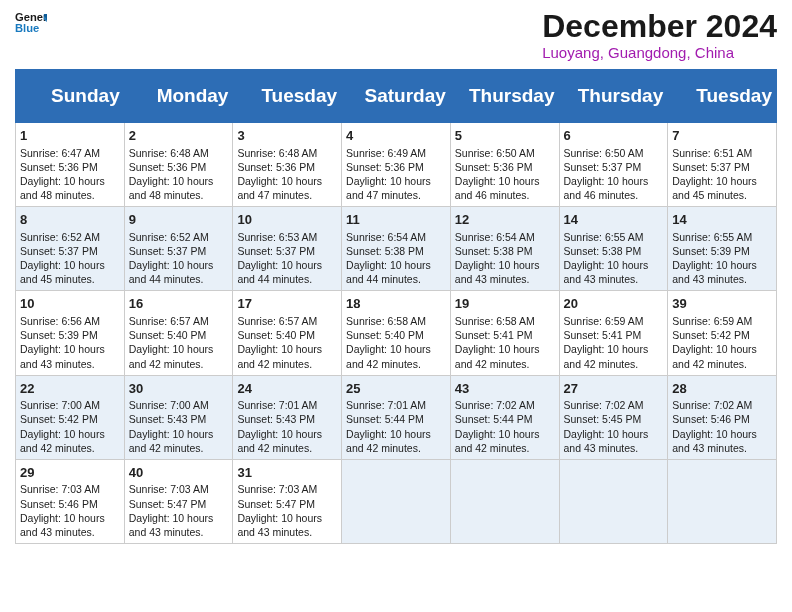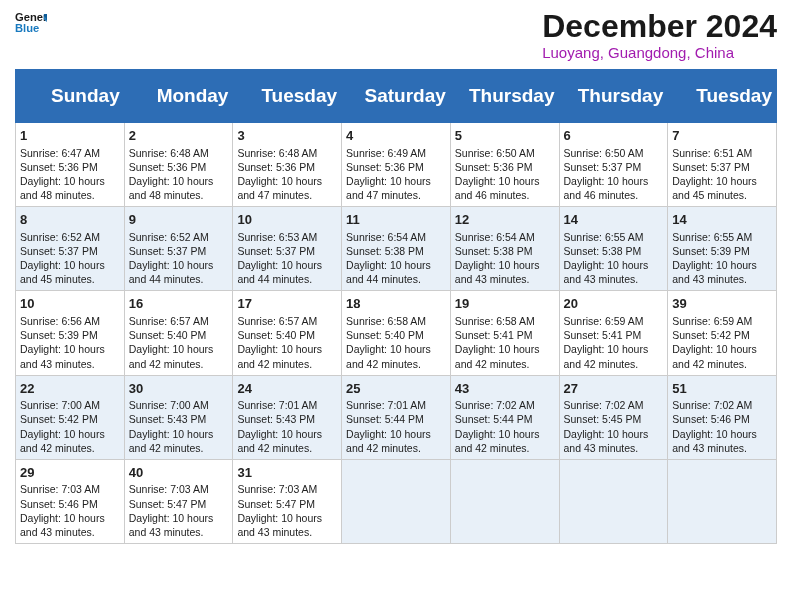--- a/index.html
+++ b/index.html
@@ -147,21 +147,21 @@
           <td><span class="day-num">20</span>Sunrise: 6:59 AM<br>Sunset: 5:41 PM<br>Daylight: 10 hours and 42 minutes.</td>
           <td><span class="day-num">39</span>Sunrise: 6:59 AM<br>Sunset: 5:42 PM<br>Daylight: 10 hours and 42 minutes.</td>
         </tr>
         <tr>
           <td><span class="day-num">22</span>Sunrise: 7:00 AM<br>Sunset: 5:42 PM<br>Daylight: 10 hours and 42 minutes.</td>
           <td><span class="day-num">30</span>Sunrise: 7:00 AM<br>Sunset: 5:43 PM<br>Daylight: 10 hours and 42 minutes.</td>
           <td><span class="day-num">24</span>Sunrise: 7:01 AM<br>Sunset: 5:43 PM<br>Daylight: 10 hours and 42 minutes.</td>
           <td><span class="day-num">25</span>Sunrise: 7:01 AM<br>Sunset: 5:44 PM<br>Daylight: 10 hours and 42 minutes.</td>
           <td><span class="day-num">43</span>Sunrise: 7:02 AM<br>Sunset: 5:44 PM<br>Daylight: 10 hours and 42 minutes.</td>
           <td><span class="day-num">27</span>Sunrise: 7:02 AM<br>Sunset: 5:45 PM<br>Daylight: 10 hours and 43 minutes.</td>
-          <td><span class="day-num">51</span>Sunrise: 7:02 AM<br>Sunset: 5:46 PM<br>Daylight: 10 hours and 43 minutes.</td>
+          <td><span class="day-num">28</span>Sunrise: 7:02 AM<br>Sunset: 5:46 PM<br>Daylight: 10 hours and 43 minutes.</td>
         </tr>
         <tr>
           <td><span class="day-num">29</span>Sunrise: 7:03 AM<br>Sunset: 5:46 PM<br>Daylight: 10 hours and 43 minutes.</td>
           <td><span class="day-num">40</span>Sunrise: 7:03 AM<br>Sunset: 5:47 PM<br>Daylight: 10 hours and 43 minutes.</td>
           <td><span class="day-num">31</span>Sunrise: 7:03 AM<br>Sunset: 5:47 PM<br>Daylight: 10 hours and 43 minutes.</td>
           <td class="empty"></td>
           <td class="empty"></td>
           <td class="empty"></td>
           <td class="empty"></td>
         </tr>

